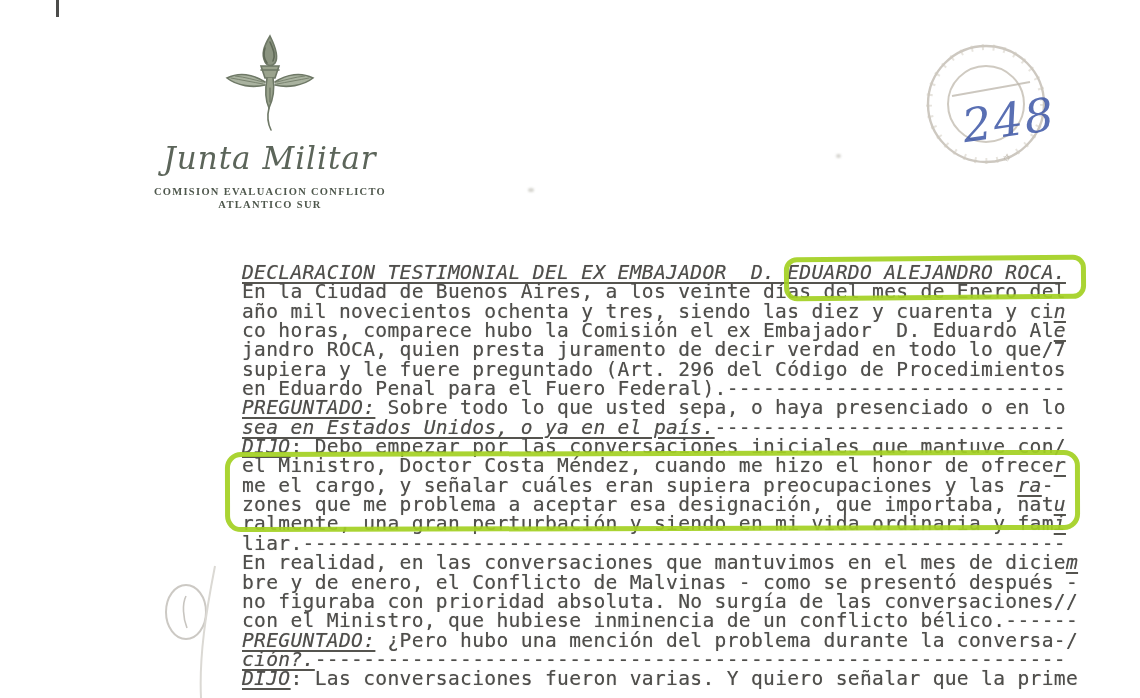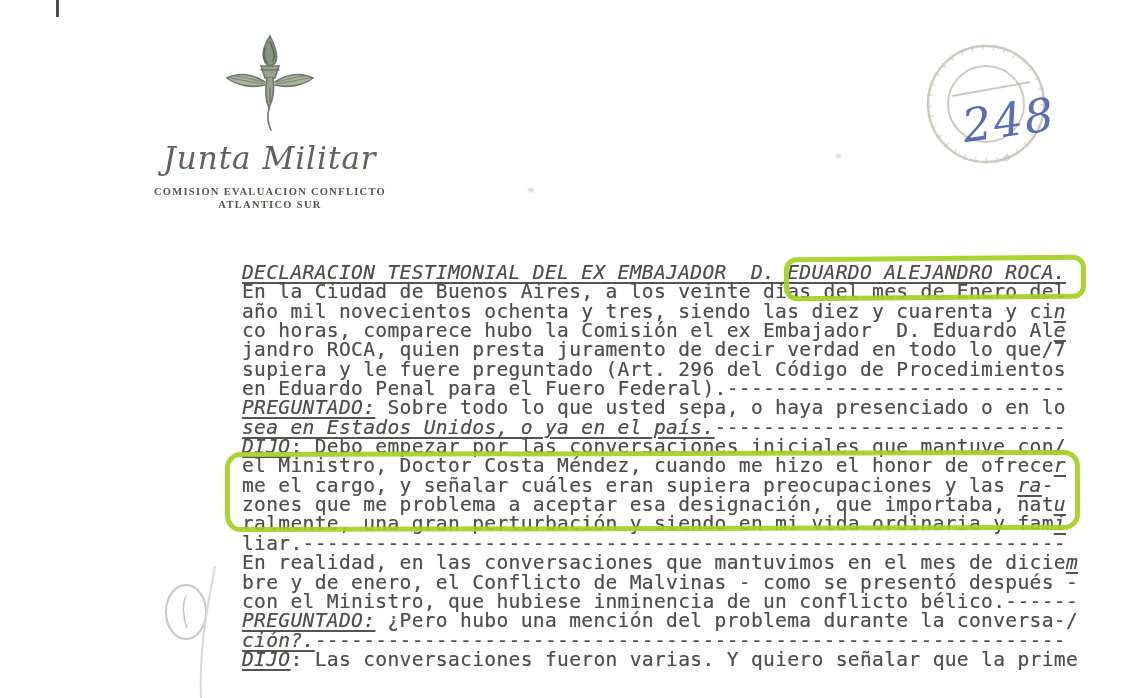--- a/index.html
+++ b/index.html
@@ -110,20 +110,21 @@
       <div class="line"><span class="u">PREGUNTADO:</span><span> Sobre todo lo que usted sepa, o haya presenciado o en lo</span></div>
       <div class="line"><span class="u">sea en Estados Unidos, o ya en el país.</span><span>-----------------------------</span></div>
       <div class="line"><span class="u">DIJO</span><span>: Debo empezar por las conversaciones iniciales que mantuve con/</span></div>
       <div class="line"><span>el Ministro, Doctor Costa Méndez, cuando me hizo el honor de ofrece</span><span class="u">r</span></div>
       <div class="line"><span>me el cargo, y señalar cuáles eran supiera preocupaciones y las </span><span class="u">ra</span><span>-</span></div>
       <div class="line"><span>zones que me problema a aceptar esa designación, que importaba, nat</span><span class="u">u</span></div>
       <div class="line"><span>ralmente, una gran perturbación y siendo en mi vida ordinaria y fam</span><span class="u">i</span></div>
       <div class="line"><span>liar.---------------------------------------------------------------</span></div>
       <div class="line"><span>En realidad, en las conversaciones que mantuvimos en el mes de dicie</span><span class="u">m</span></div>
       <div class="line"><span>bre y de enero, el Conflicto de Malvinas - como se presentó después -</span></div>
+      <div class="line"><span>no figuraba con prioridad absoluta. No surgía de las conversaciones//</span></div>
       <div class="line"><span>con el Ministro, que hubiese inminencia de un conflicto bélico.------</span></div>
       <div class="line"><span class="u">PREGUNTADO:</span><span> ¿Pero hubo una mención del problema durante la conversa-/</span></div>
       <div class="line"><span class="u">ción?.</span><span>--------------------------------------------------------------</span></div>
       <div class="line"><span class="u">DIJO</span><span>: Las conversaciones fueron varias. Y quiero señalar que la prime</span></div>
     </main>
 
   <div class="hl hl1"></div>
   <div class="hl hl2"></div>
 
   <svg width="260" height="698" viewBox="0 0 260 698" style="position:absolute;left:0;top:0;pointer-events:none" aria-hidden="true">

